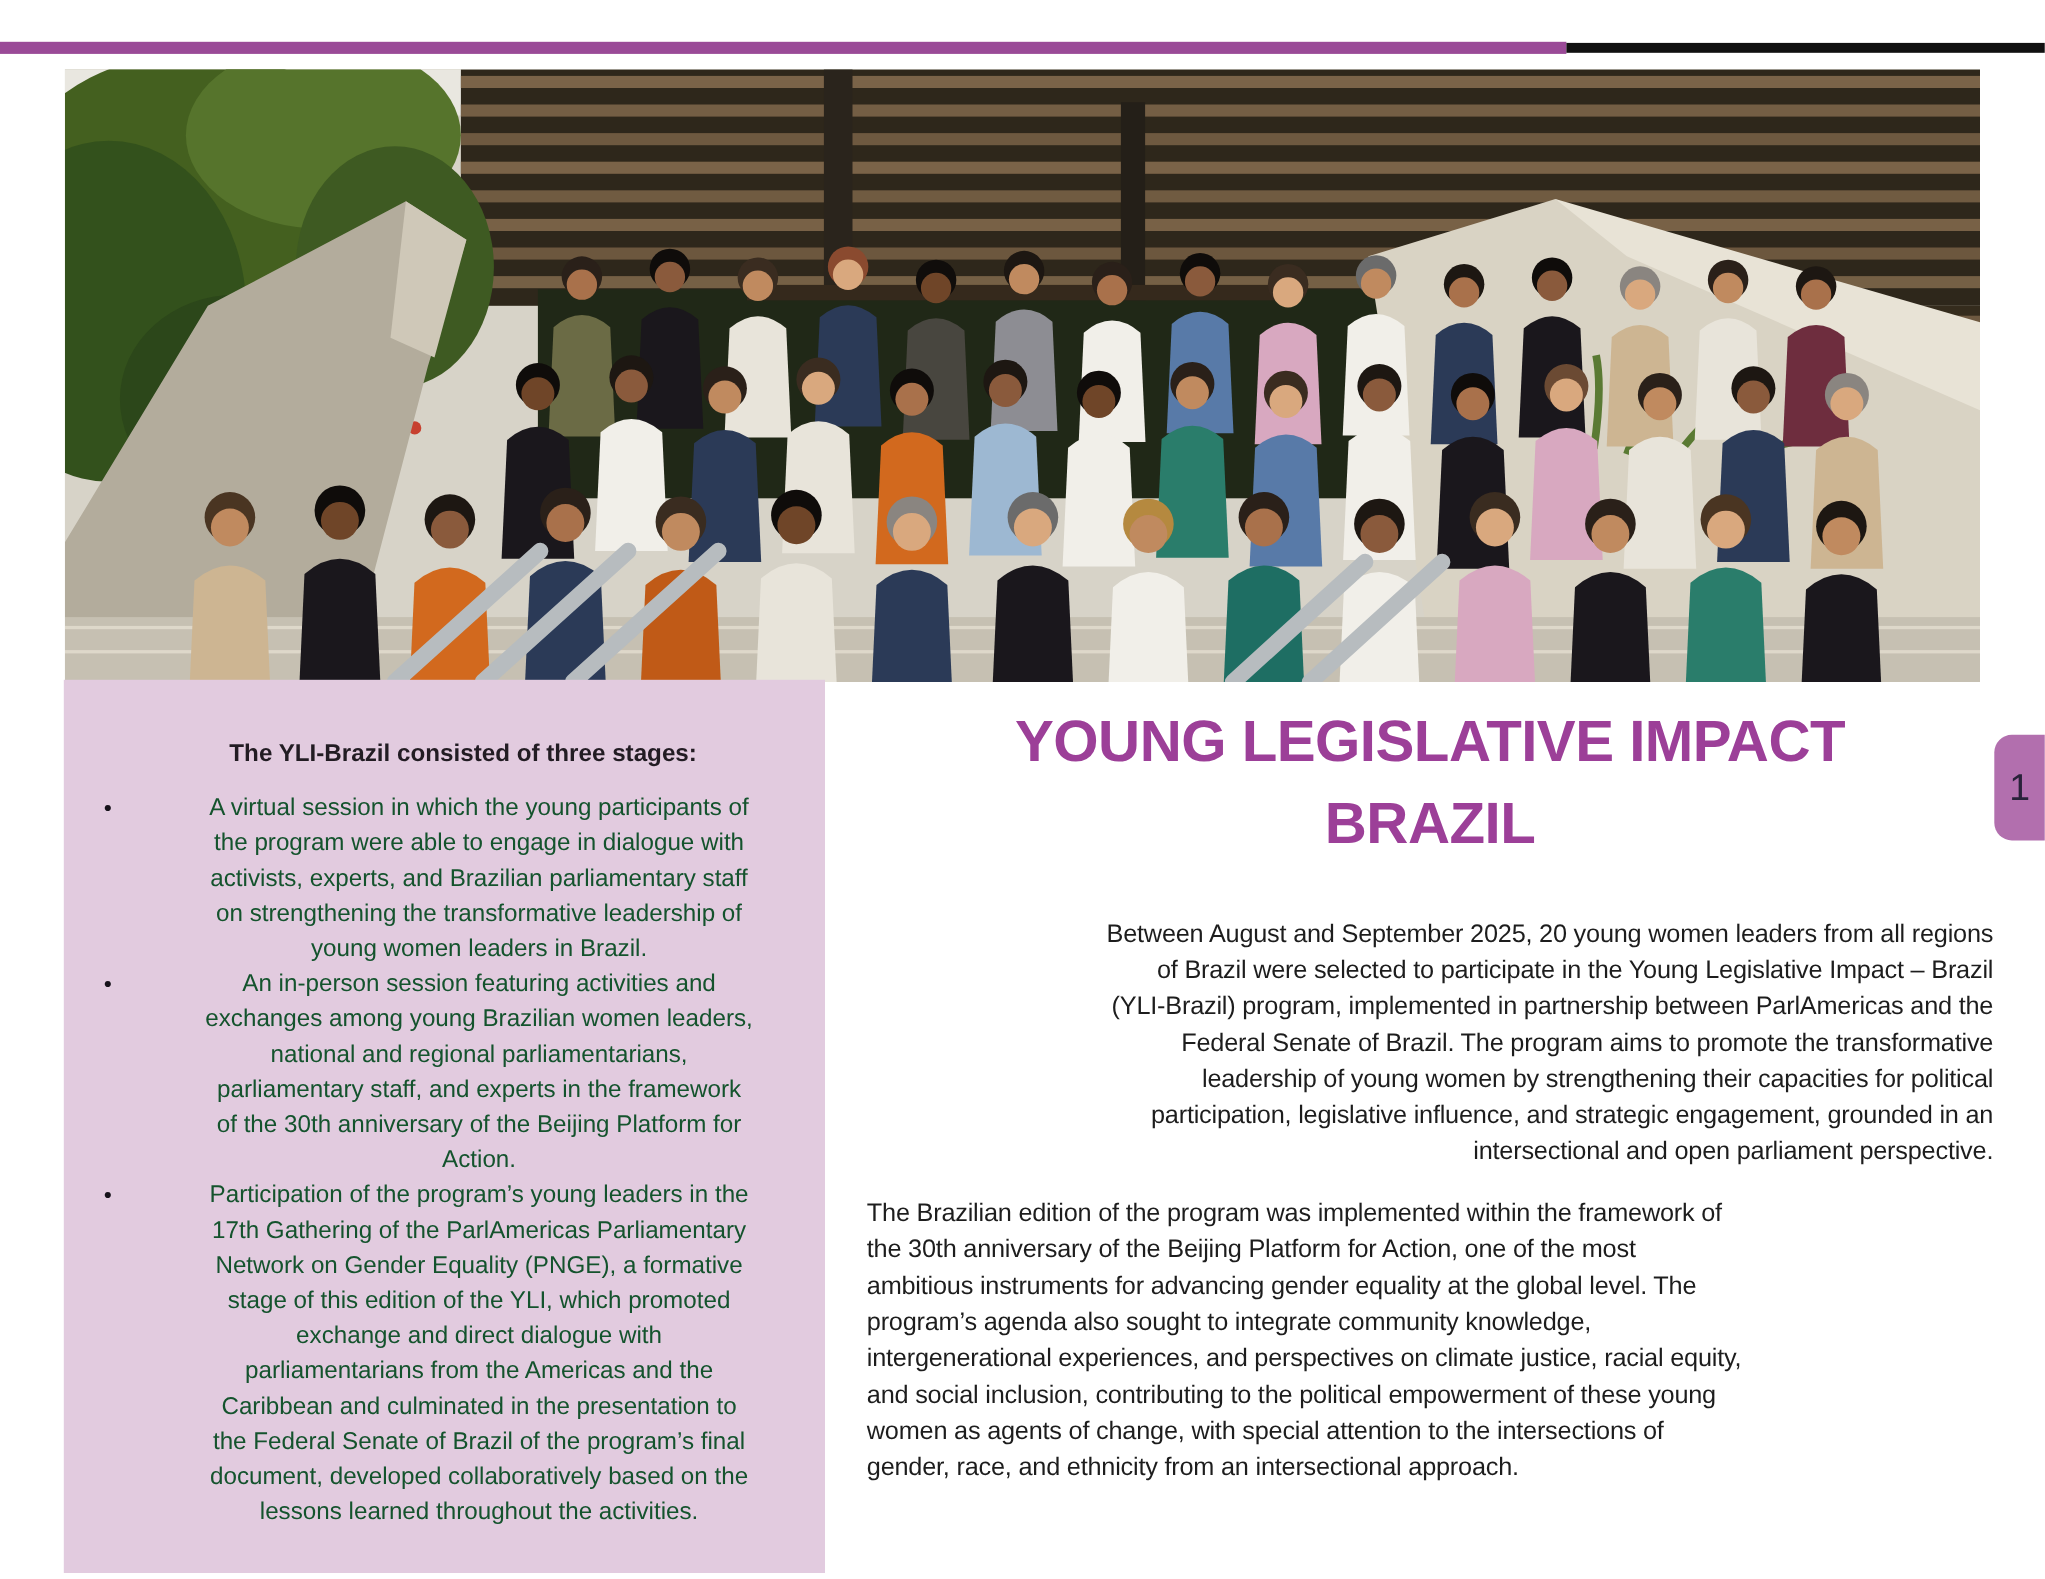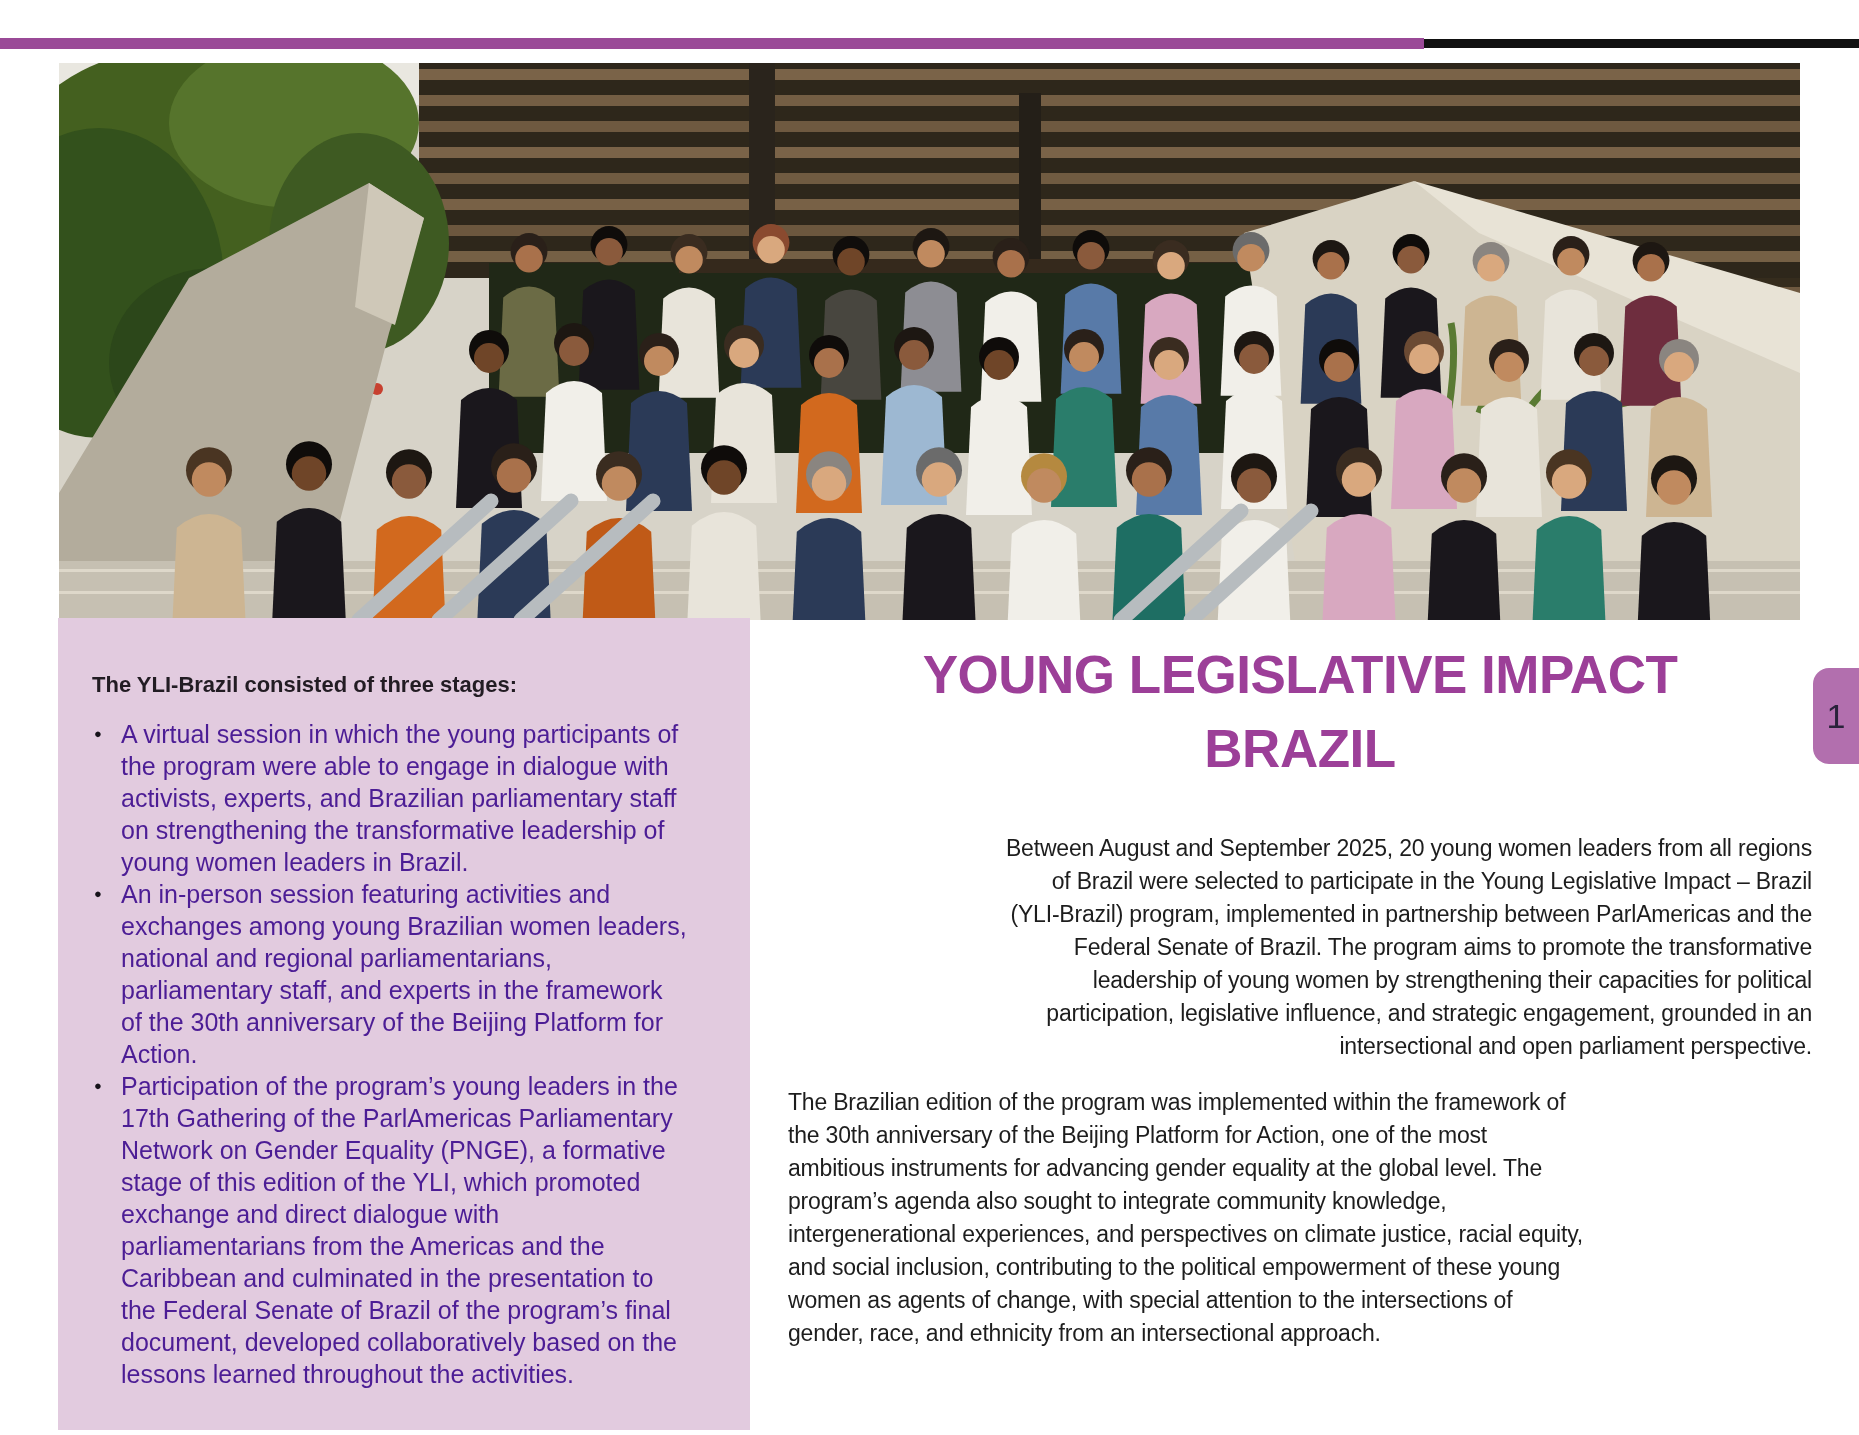--- a/index.html
+++ b/index.html
@@ -13,28 +13,28 @@
   .rule-black{left:1424px;top:39px;width:435px;height:9px;background:var(--rule-black,#111);}
   
   .photo{position:absolute;left:59px;top:63px;width:1741px;height:557px;margin:0;overflow:hidden;background:#d7d3c8;}
   .photo svg{display:block;}
   .hr{fill:var(--hair,#1d1712);}
   .hd{fill:var(--skin,#8a5a3c);}
   .bd{fill:var(--cloth,#2b3a57);}
   
   .sidebar{
     position:absolute;left:58px;top:618px;width:692px;height:812px;
-    background:var(--sidebar-bg,#e2cbdf);color:#29222a;
+    background:var(--sidebar-bg,#e2cbdf);color:#29222a;text-align:center;
   }
   .sidebar h2{
     margin:52px 0 0 34px;font-size:22px;line-height:30px;font-weight:bold;color:#221c23;
   }
   .sidebar ul{margin:18px 0 0 34px;padding:0;list-style:none;}
   .sidebar li{
-    position:relative;padding-left:29px;font-size:25px;line-height:32px;color:#4c1d95;
+    position:relative;padding-left:29px;font-size:22px;line-height:32px;color:#14532d;
   }
   .sidebar li::before{
     content:"\25CF";position:absolute;left:2px;top:0;font-size:13px;line-height:32px;color:#16121a;
   }
   .preline{white-space:pre-line;}
   
   .main{position:absolute;left:788px;top:638px;width:1024px;}
   .title{
     margin:0;text-align:center;color:var(--accent-purple,#9c3f98);
     font-size:53px;line-height:74px;font-weight:700;letter-spacing:-0.5px;

